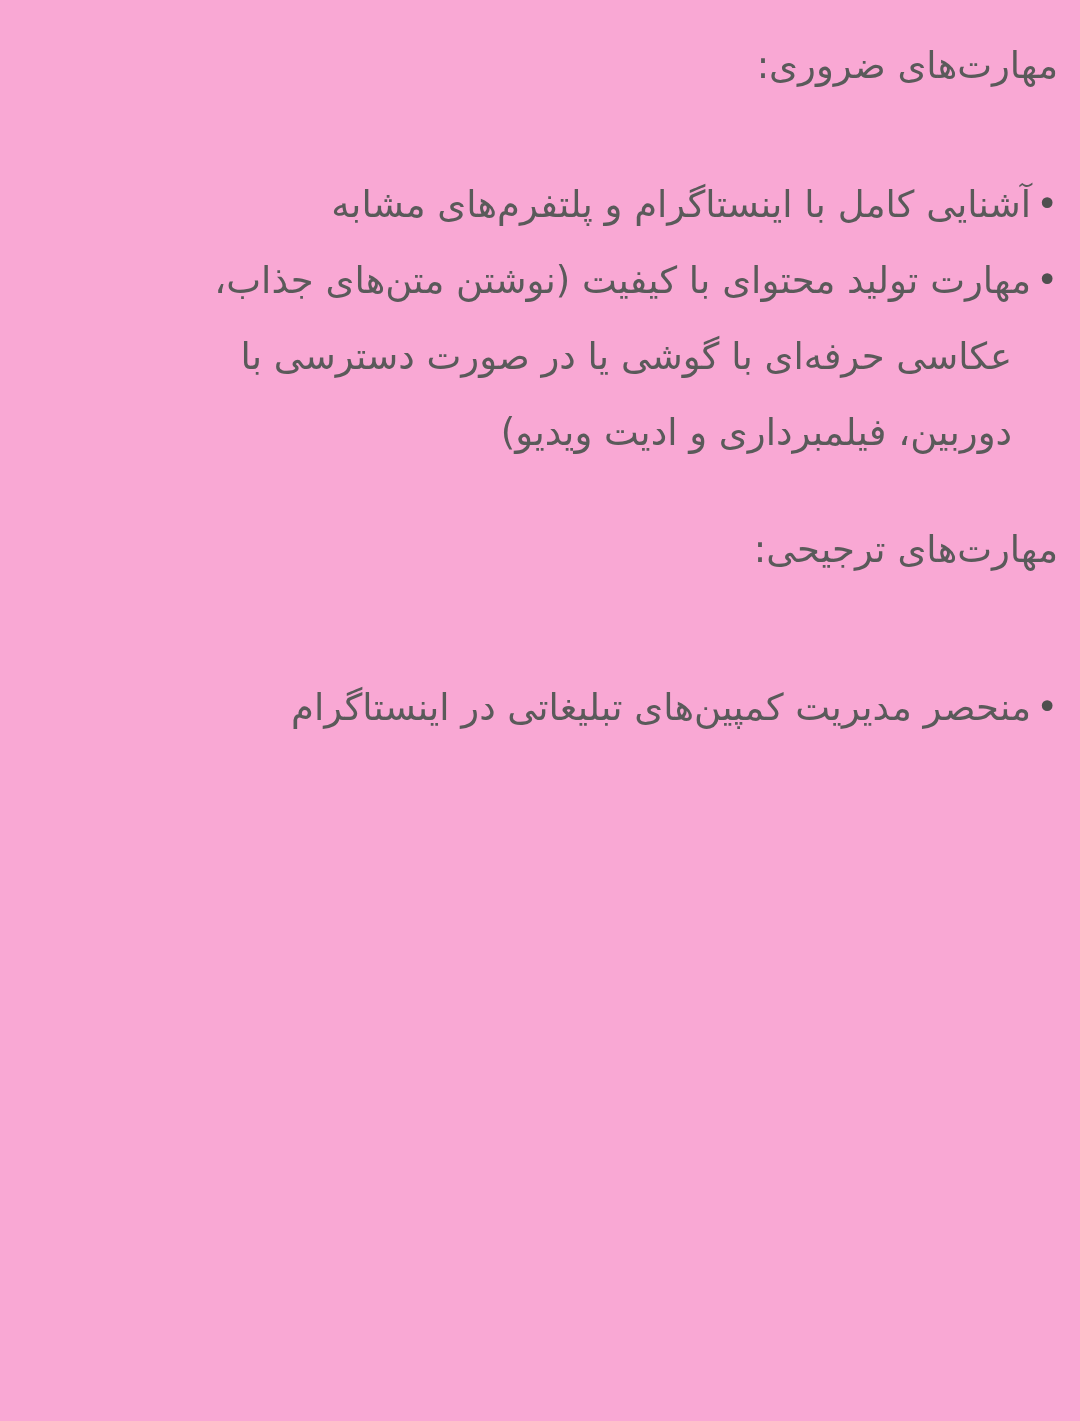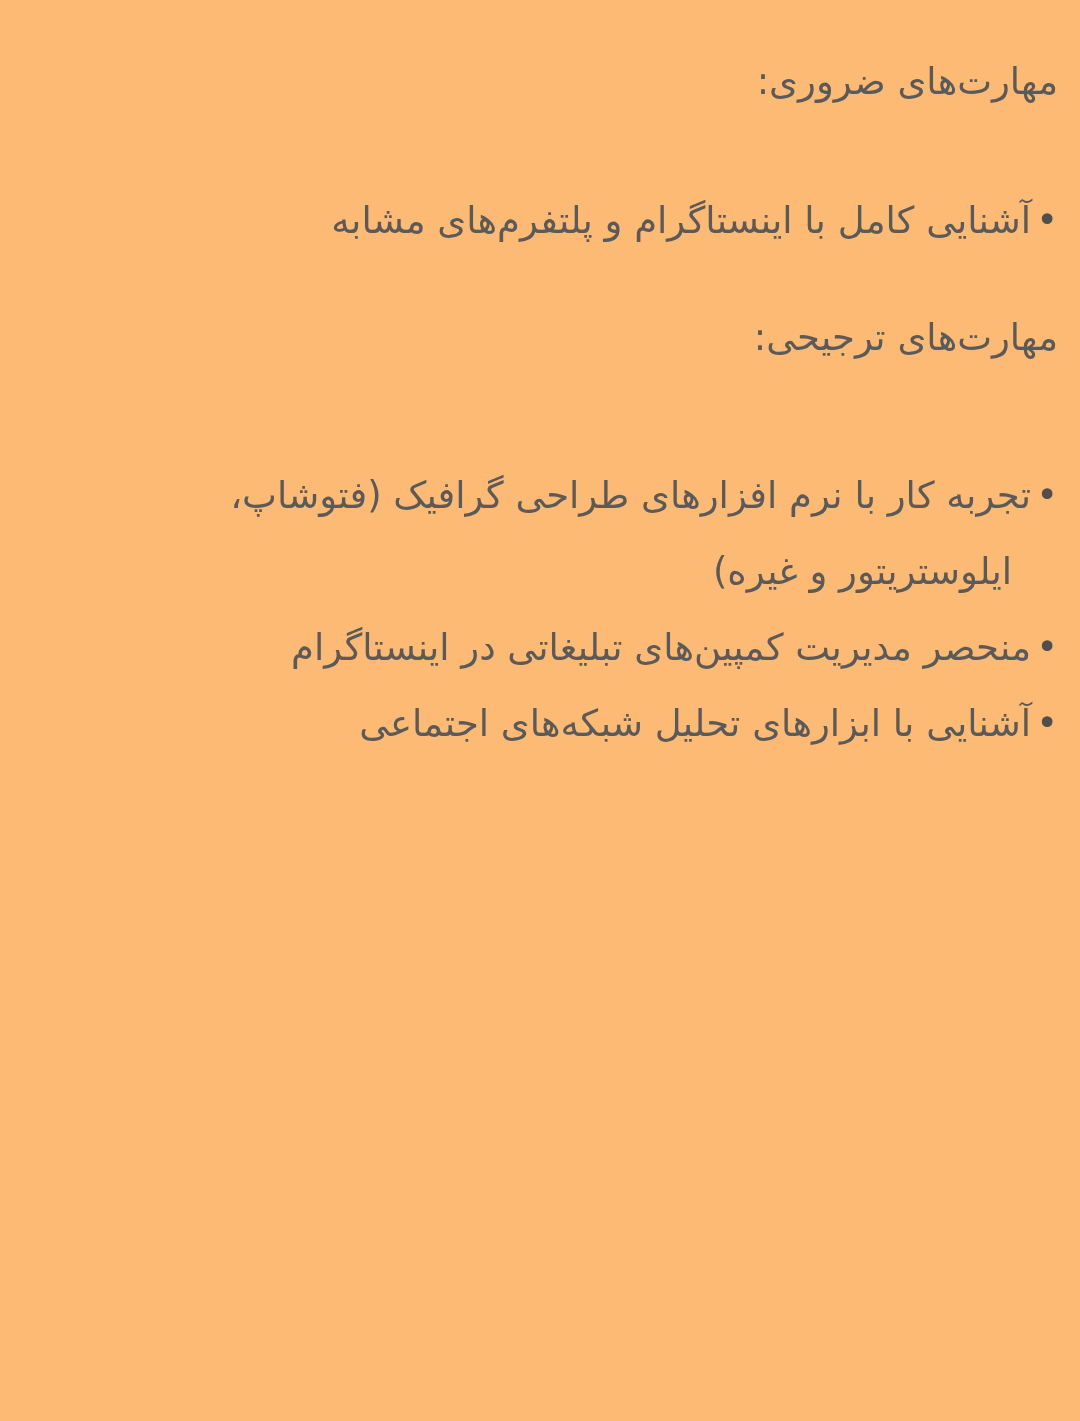--- a/index.html
+++ b/index.html
@@ -12,22 +12,22 @@
     height: 1421px;
     overflow: hidden;
     direction: rtl;
     font-family: "DejaVu Sans", sans-serif;
     color: #5a5a5a;
   }
   .page {
     box-sizing: border-box;
     width: 1080px;
     height: 1421px;
-    padding: 44px 22px 0 40px;
-    background: #fdba74;
+    padding: 28px 22px 0 40px;
+    background: #f9a8d4;
   }
   .heading {
     font-size: 37px;
     line-height: 76px;
     font-weight: normal;
     margin: 0;
     color: #5a5a5a;
   }
   .section-essential .heading {
     margin-bottom: 63px;
@@ -62,26 +62,26 @@
 </style>
 </head>
 <body>
 
 <div class="page">
 
   <div class="section section-essential">
     <div class="heading">مهارت‌های ضروری:</div>
     <div class="items">
         <div class="item"><span class="bullet">•</span><span class="item-text">آشنایی کامل با اینستاگرام و پلتفرم‌های مشابه</span></div>
+        <div class="item"><span class="bullet">•</span><span class="item-text">مهارت تولید محتوای با کیفیت (نوشتن متن‌های جذاب،
+عکاسی حرفه‌ای با گوشی یا در صورت دسترسی با
+دوربین، فیلمبرداری و ادیت ویدیو)</span></div>
       </div>
   </div>
 
   <div class="section section-preferred">
     <div class="heading">مهارت‌های ترجیحی:</div>
     <div class="items">
-        <div class="item"><span class="bullet">•</span><span class="item-text">تجربه کار با نرم افزارهای طراحی گرافیک (فتوشاپ،
-ایلوستریتور و غیره)</span></div>
         <div class="item"><span class="bullet">•</span><span class="item-text">منحصر مدیریت کمپین‌های تبلیغاتی در اینستاگرام</span></div>
-        <div class="item"><span class="bullet">•</span><span class="item-text">آشنایی با ابزارهای تحلیل شبکه‌های اجتماعی</span></div>
       </div>
   </div>
 
 </div>
 
 </body></html>

